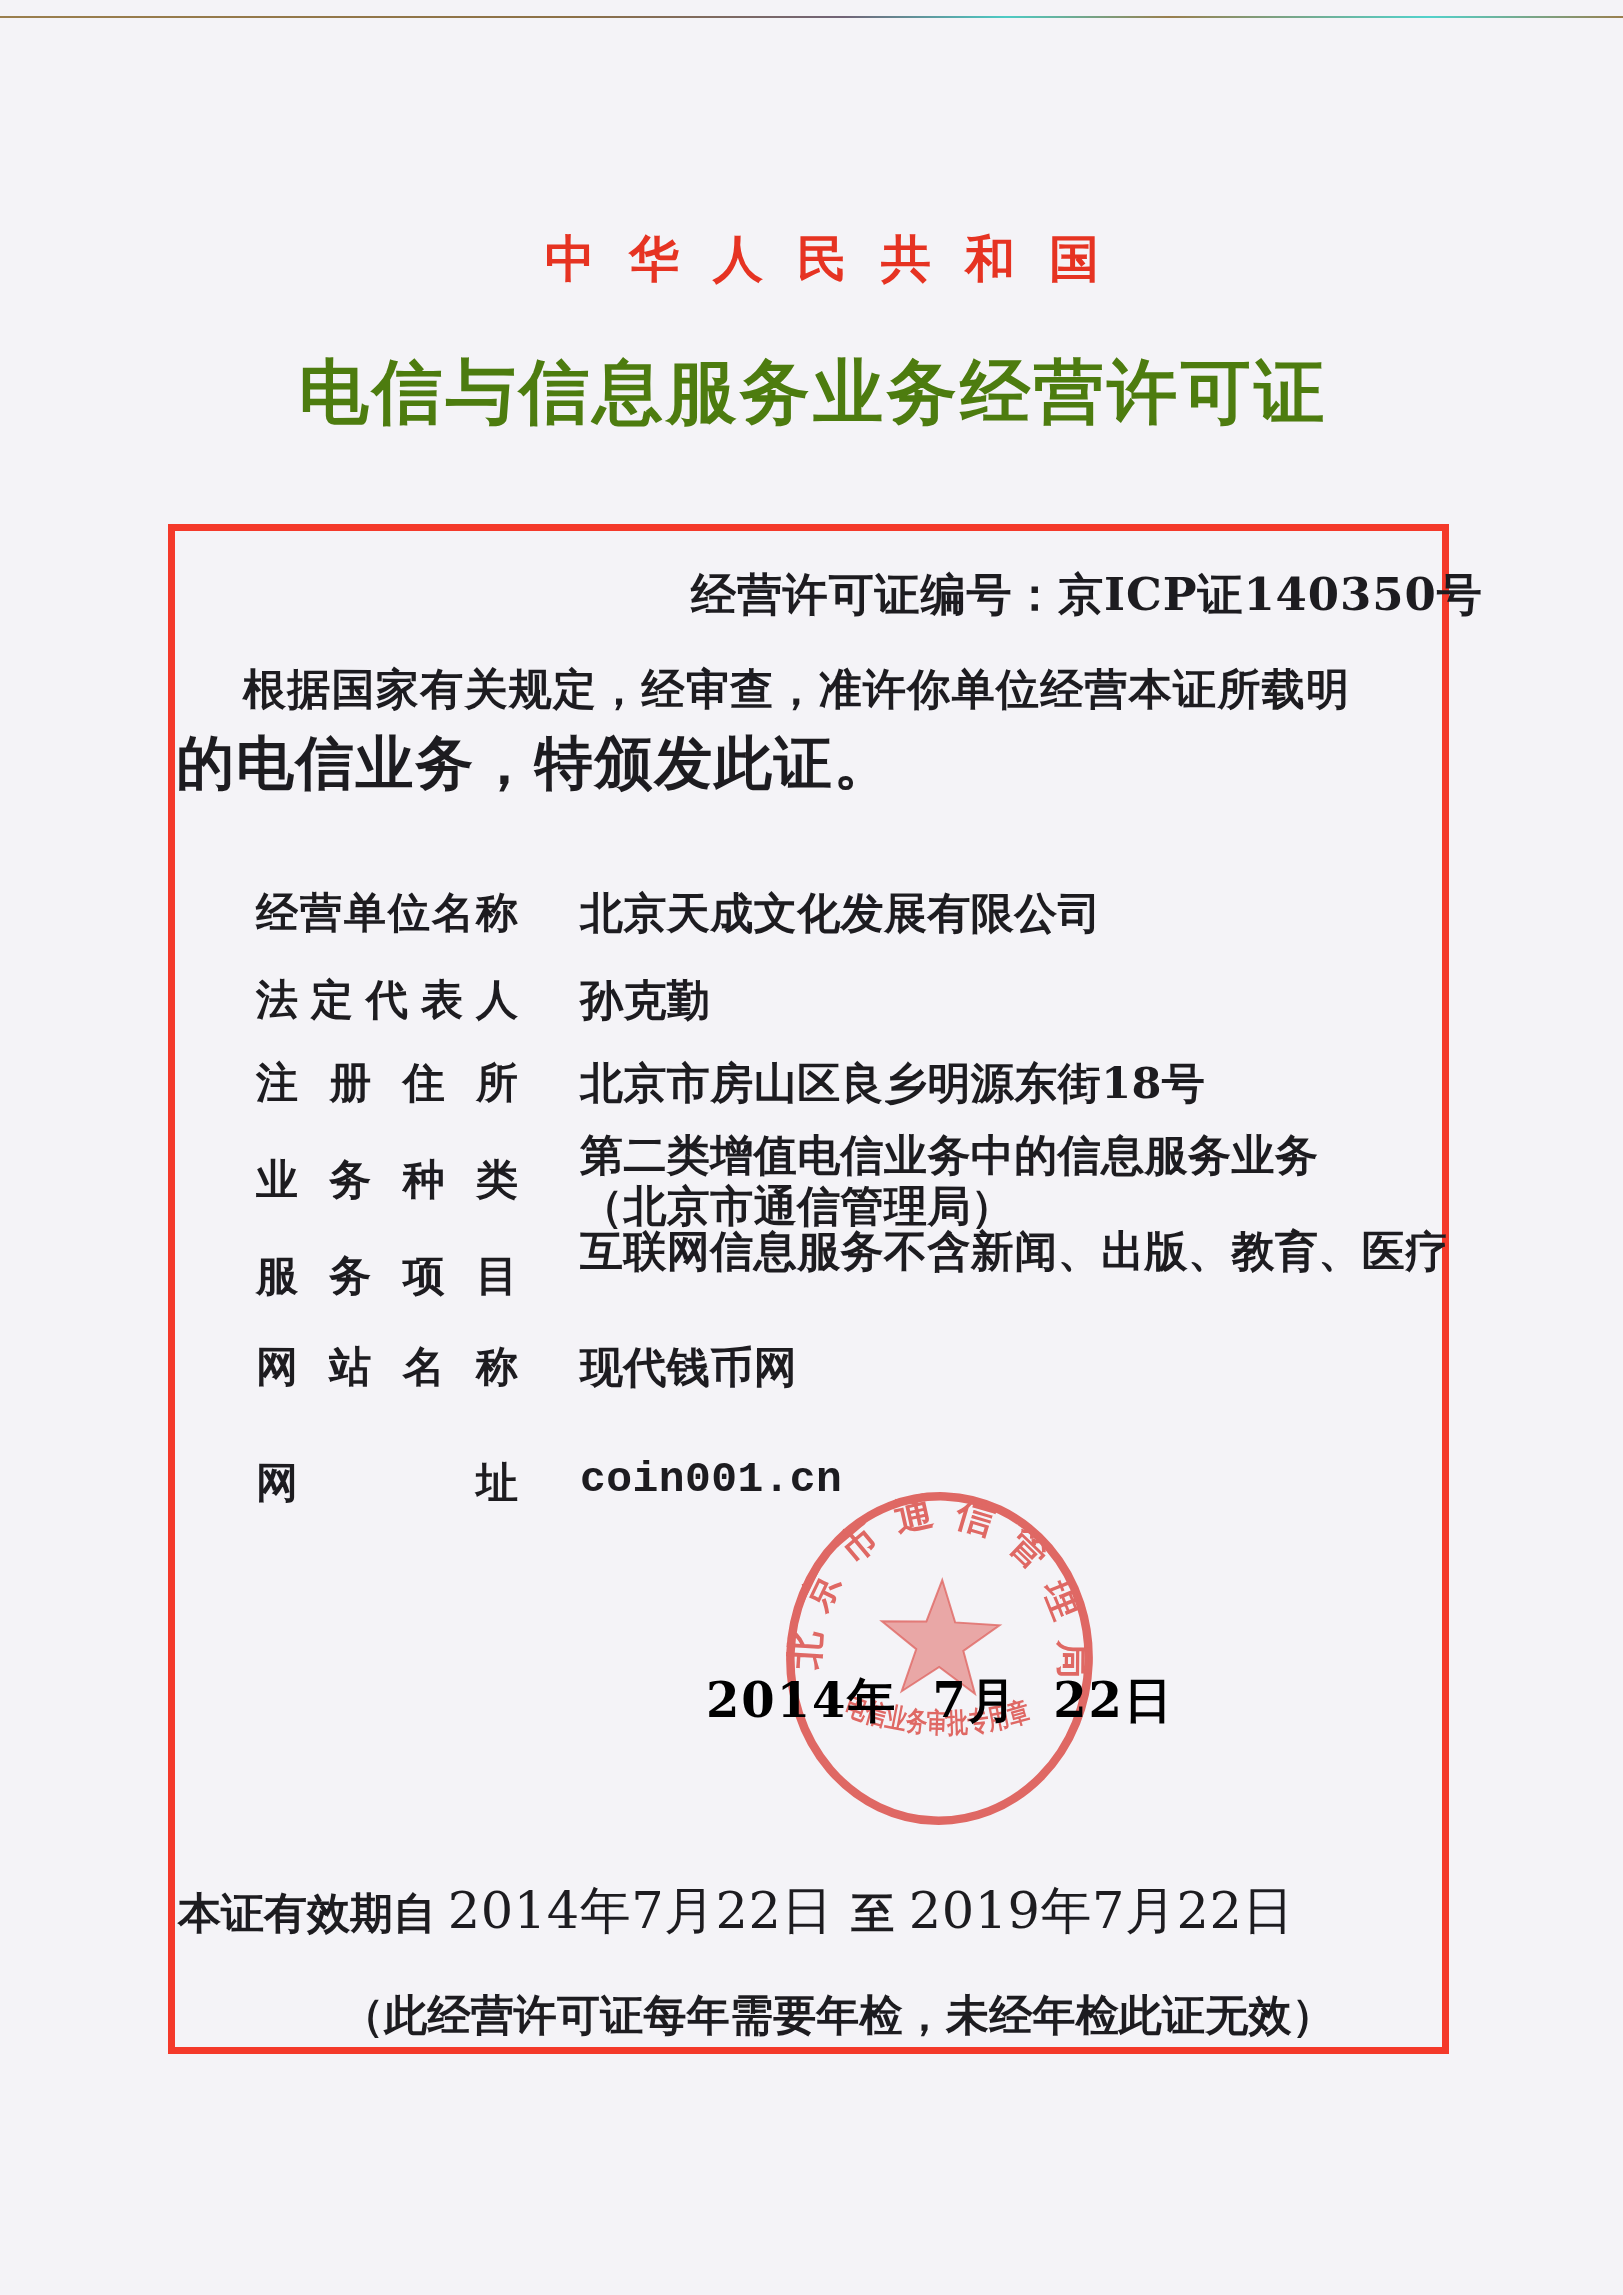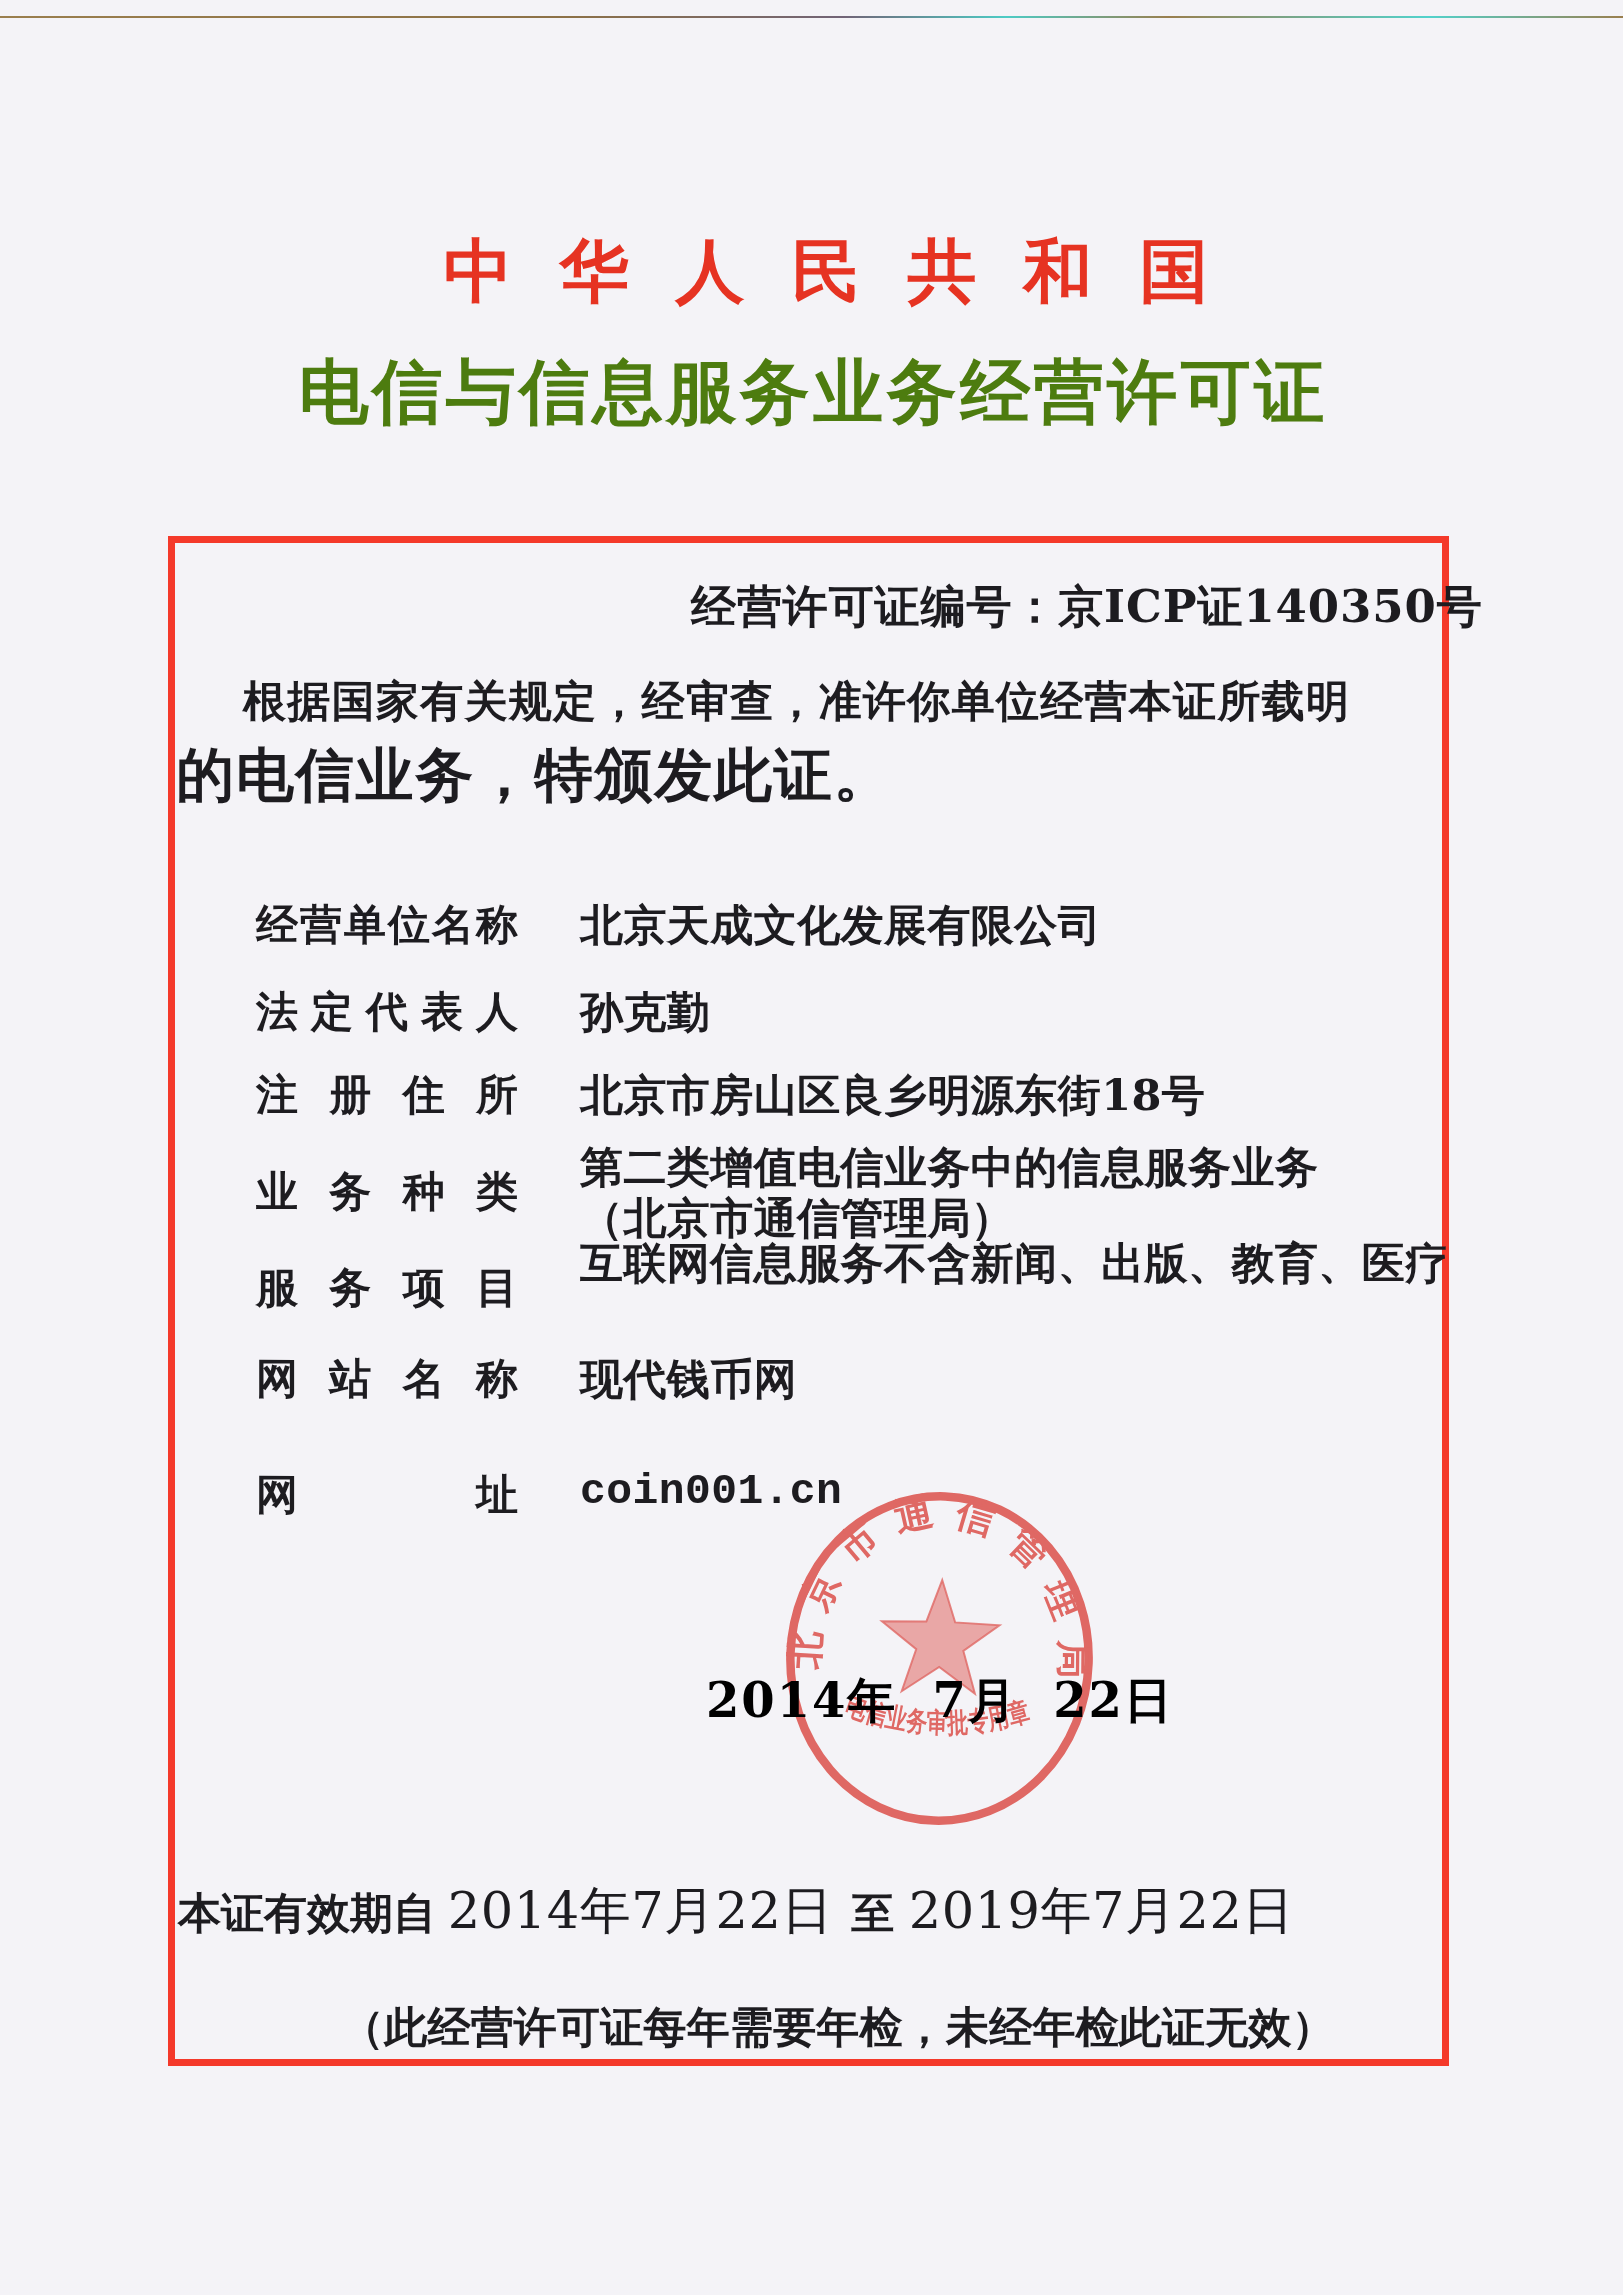--- a/index.html
+++ b/index.html
@@ -11,30 +11,30 @@
     position:relative;
     overflow:hidden;
   }
   .scan-edge{
     position:absolute;top:15.7px;left:0;width:100%;height:2.6px;
     background:linear-gradient(90deg,#8a6a30 0%,#7a5a28 35%,#5a4a60 52%,#2fc4bc 62%,#8a6a30 72%,#35ccc4 88%,#8a6a30 100%);
     opacity:.85;
   }
   .title1{
     position:absolute;top:226px;left:0;width:100%;
-    text-align:center;font-size:69px;font-weight:bold;color:#e63322;
+    text-align:center;font-size:50px;font-weight:bold;color:#e63322;
     letter-spacing:.68em;text-indent:1.1em;white-space:nowrap;
   }
   .title2{
     position:absolute;top:346px;left:0;width:100%;
     text-align:center;font-size:70px;font-weight:bold;color:#4d7c0f;
     letter-spacing:.05em;text-indent:.05em;white-space:nowrap;
   }
   .cert-box{
-    position:absolute;left:168px;top:536px;width:1267px;height:1516px;
+    position:absolute;left:168px;top:524px;width:1267px;height:1516px;
     border:7.2px solid #f4392a;
   }
   .cert-box > *{position:absolute;white-space:nowrap;}
   .license-no{left:516px;top:34px;font-size:45px;font-weight:bold;letter-spacing:.02em;}
   .intro1{left:68px;top:130px;font-size:43px;font-weight:bold;letter-spacing:.03em;}
   .intro2{left:1.3px;top:194px;font-size:58px;font-weight:bold;letter-spacing:.03em;}
   .f-label{
     position:absolute;left:81px;width:262px;
     font-size:42px;font-weight:bold;
     text-align:justify;text-align-last:justify;

